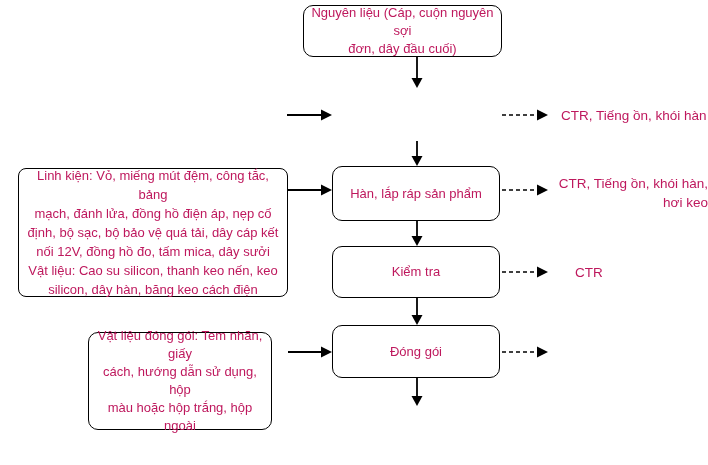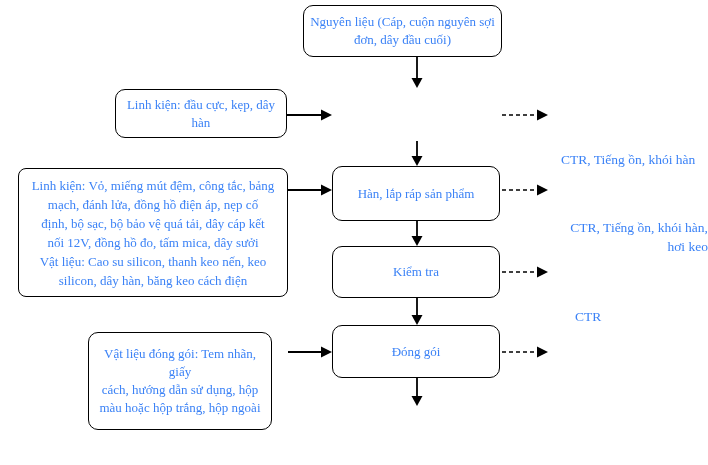--- a/index.html
+++ b/index.html
@@ -5,22 +5,22 @@
   html, body {
     margin: 0;
     padding: 0;
     background: #ffffff;
   }
   .canvas {
     position: relative;
     width: 708px;
     height: 465px;
     background: #ffffff;
-    font-family: Liberation Serif, serif;
-    color: #3b82f6;
+    font-family: Liberation Sans, sans-serif;
+    color: #be185d;
     overflow: hidden;
   }
   .connectors {
     position: absolute;
     left: 0;
     top: 0;
     width: 708px;
     height: 465px;
   }
   .node {
@@ -41,21 +41,20 @@
   .node.big {
     line-height: 19px;
     padding: 0 2px;
     border-radius: 8px;
   }
   .out-label {
     position: absolute;
     font-size: 13.5px;
     line-height: 19px;
     white-space: pre-line;
-    margin-top: 44px;
   }
   .nowrap { white-space: nowrap; }
   .center-block { text-align: right; }
 
   
   .n-start { left: 303px; top: 5px;   width: 199px; height: 52px; }
   .n-s1    { left: 332px; top: 88px;  width: 168px; height: 53px; }
   .n-s2    { left: 332px; top: 166px; width: 168px; height: 55px; }
   .n-s3    { left: 332px; top: 246px; width: 168px; height: 52px; }
   .n-s4    { left: 332px; top: 325px; width: 168px; height: 53px; }
@@ -111,22 +110,20 @@
       <polygon points="537,346.5 537,357.5 548,352"></polygon>
     </g>
   </svg>
 
   <div class="node n-start">Nguyên liệu (Cáp, cuộn nguyên sợi
 đơn, dây đầu cuối)</div>
   <div class="node n-s2">Hàn, lắp ráp sản phẩm</div>
   <div class="node n-s3">Kiểm tra</div>
   <div class="node n-s4">Đóng gói</div>
 
-  <div class="node n-in1">Linh kiện: đầu cực, kẹp, dây
-hàn</div>
   <div class="node n-in2 big">Linh kiện: Vỏ, miếng mút đệm, công tắc, bảng
 mạch, đánh lửa, đồng hồ điện áp, nẹp cố
 định, bộ sạc, bộ bảo vệ quá tải, dây cáp kết
 nối 12V, đồng hồ đo, tấm mica, dây sưởi
 Vật liệu: Cao su silicon, thanh keo nến, keo
 silicon, dây hàn, băng keo cách điện</div>
   <div class="node n-in4">Vật liệu đóng gói: Tem nhãn, giấy
 cách, hướng dẫn sử dụng, hộp
 màu hoặc hộp trắng, hộp ngoài</div>
 

